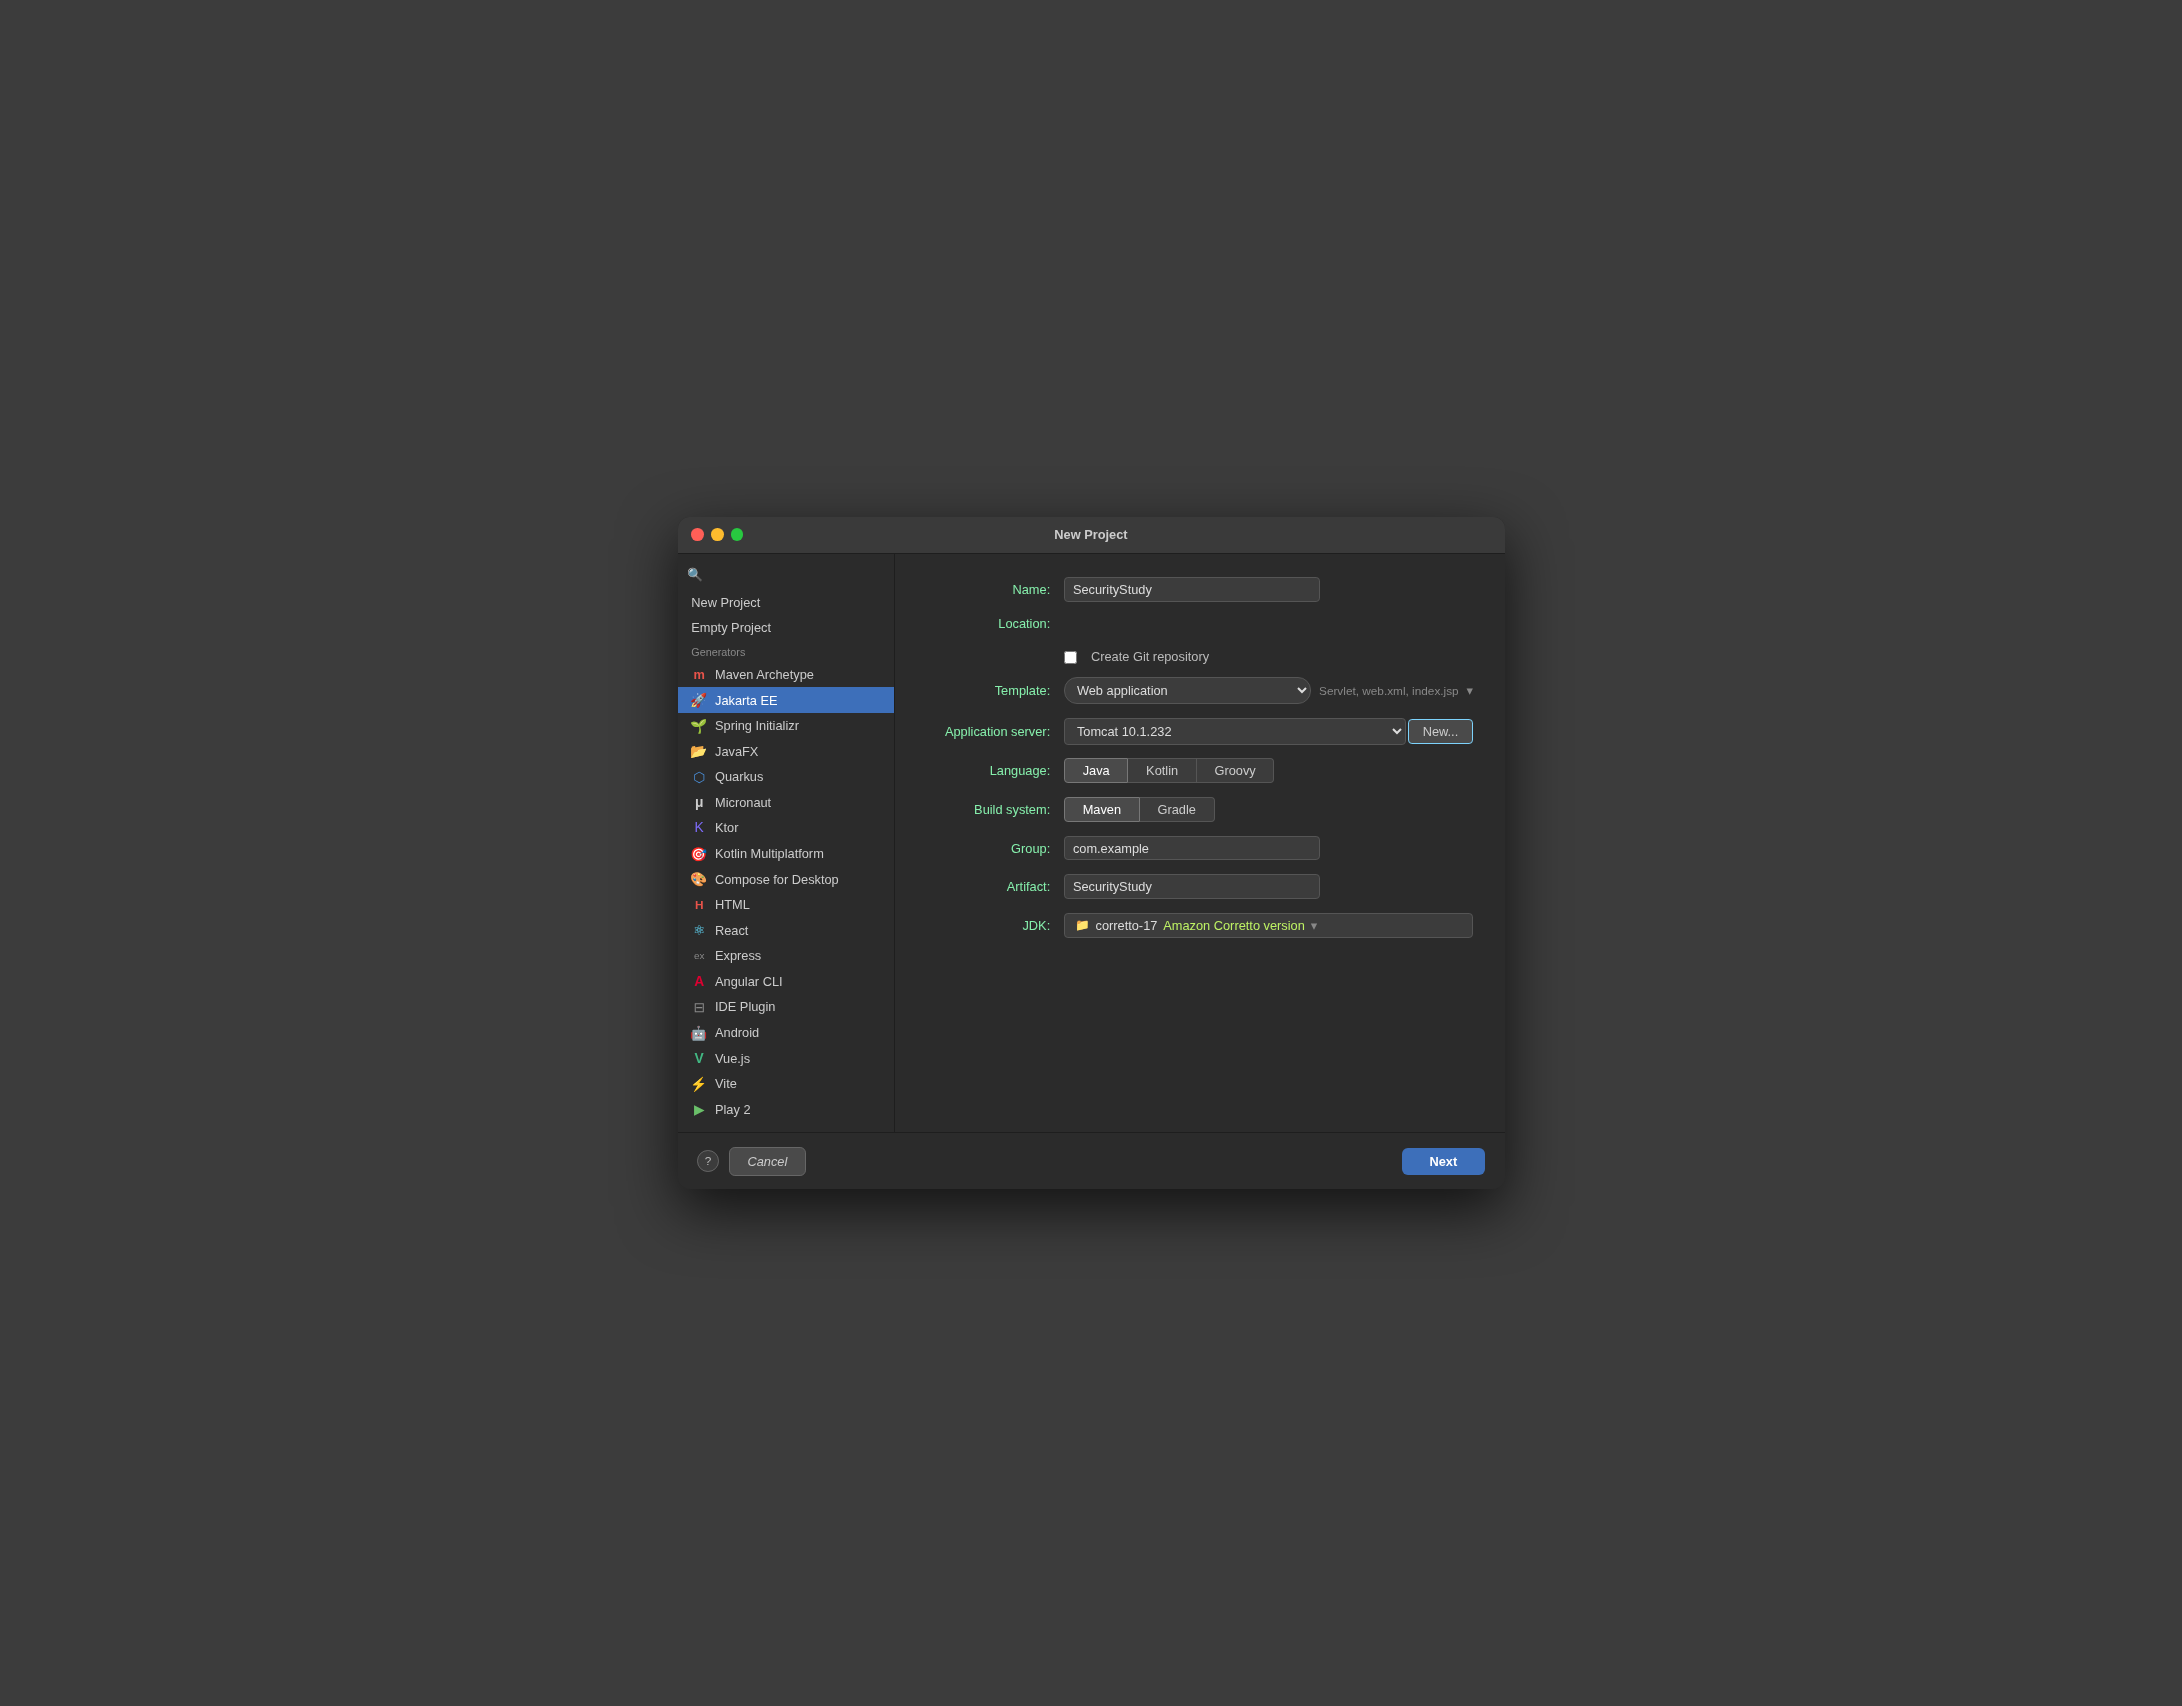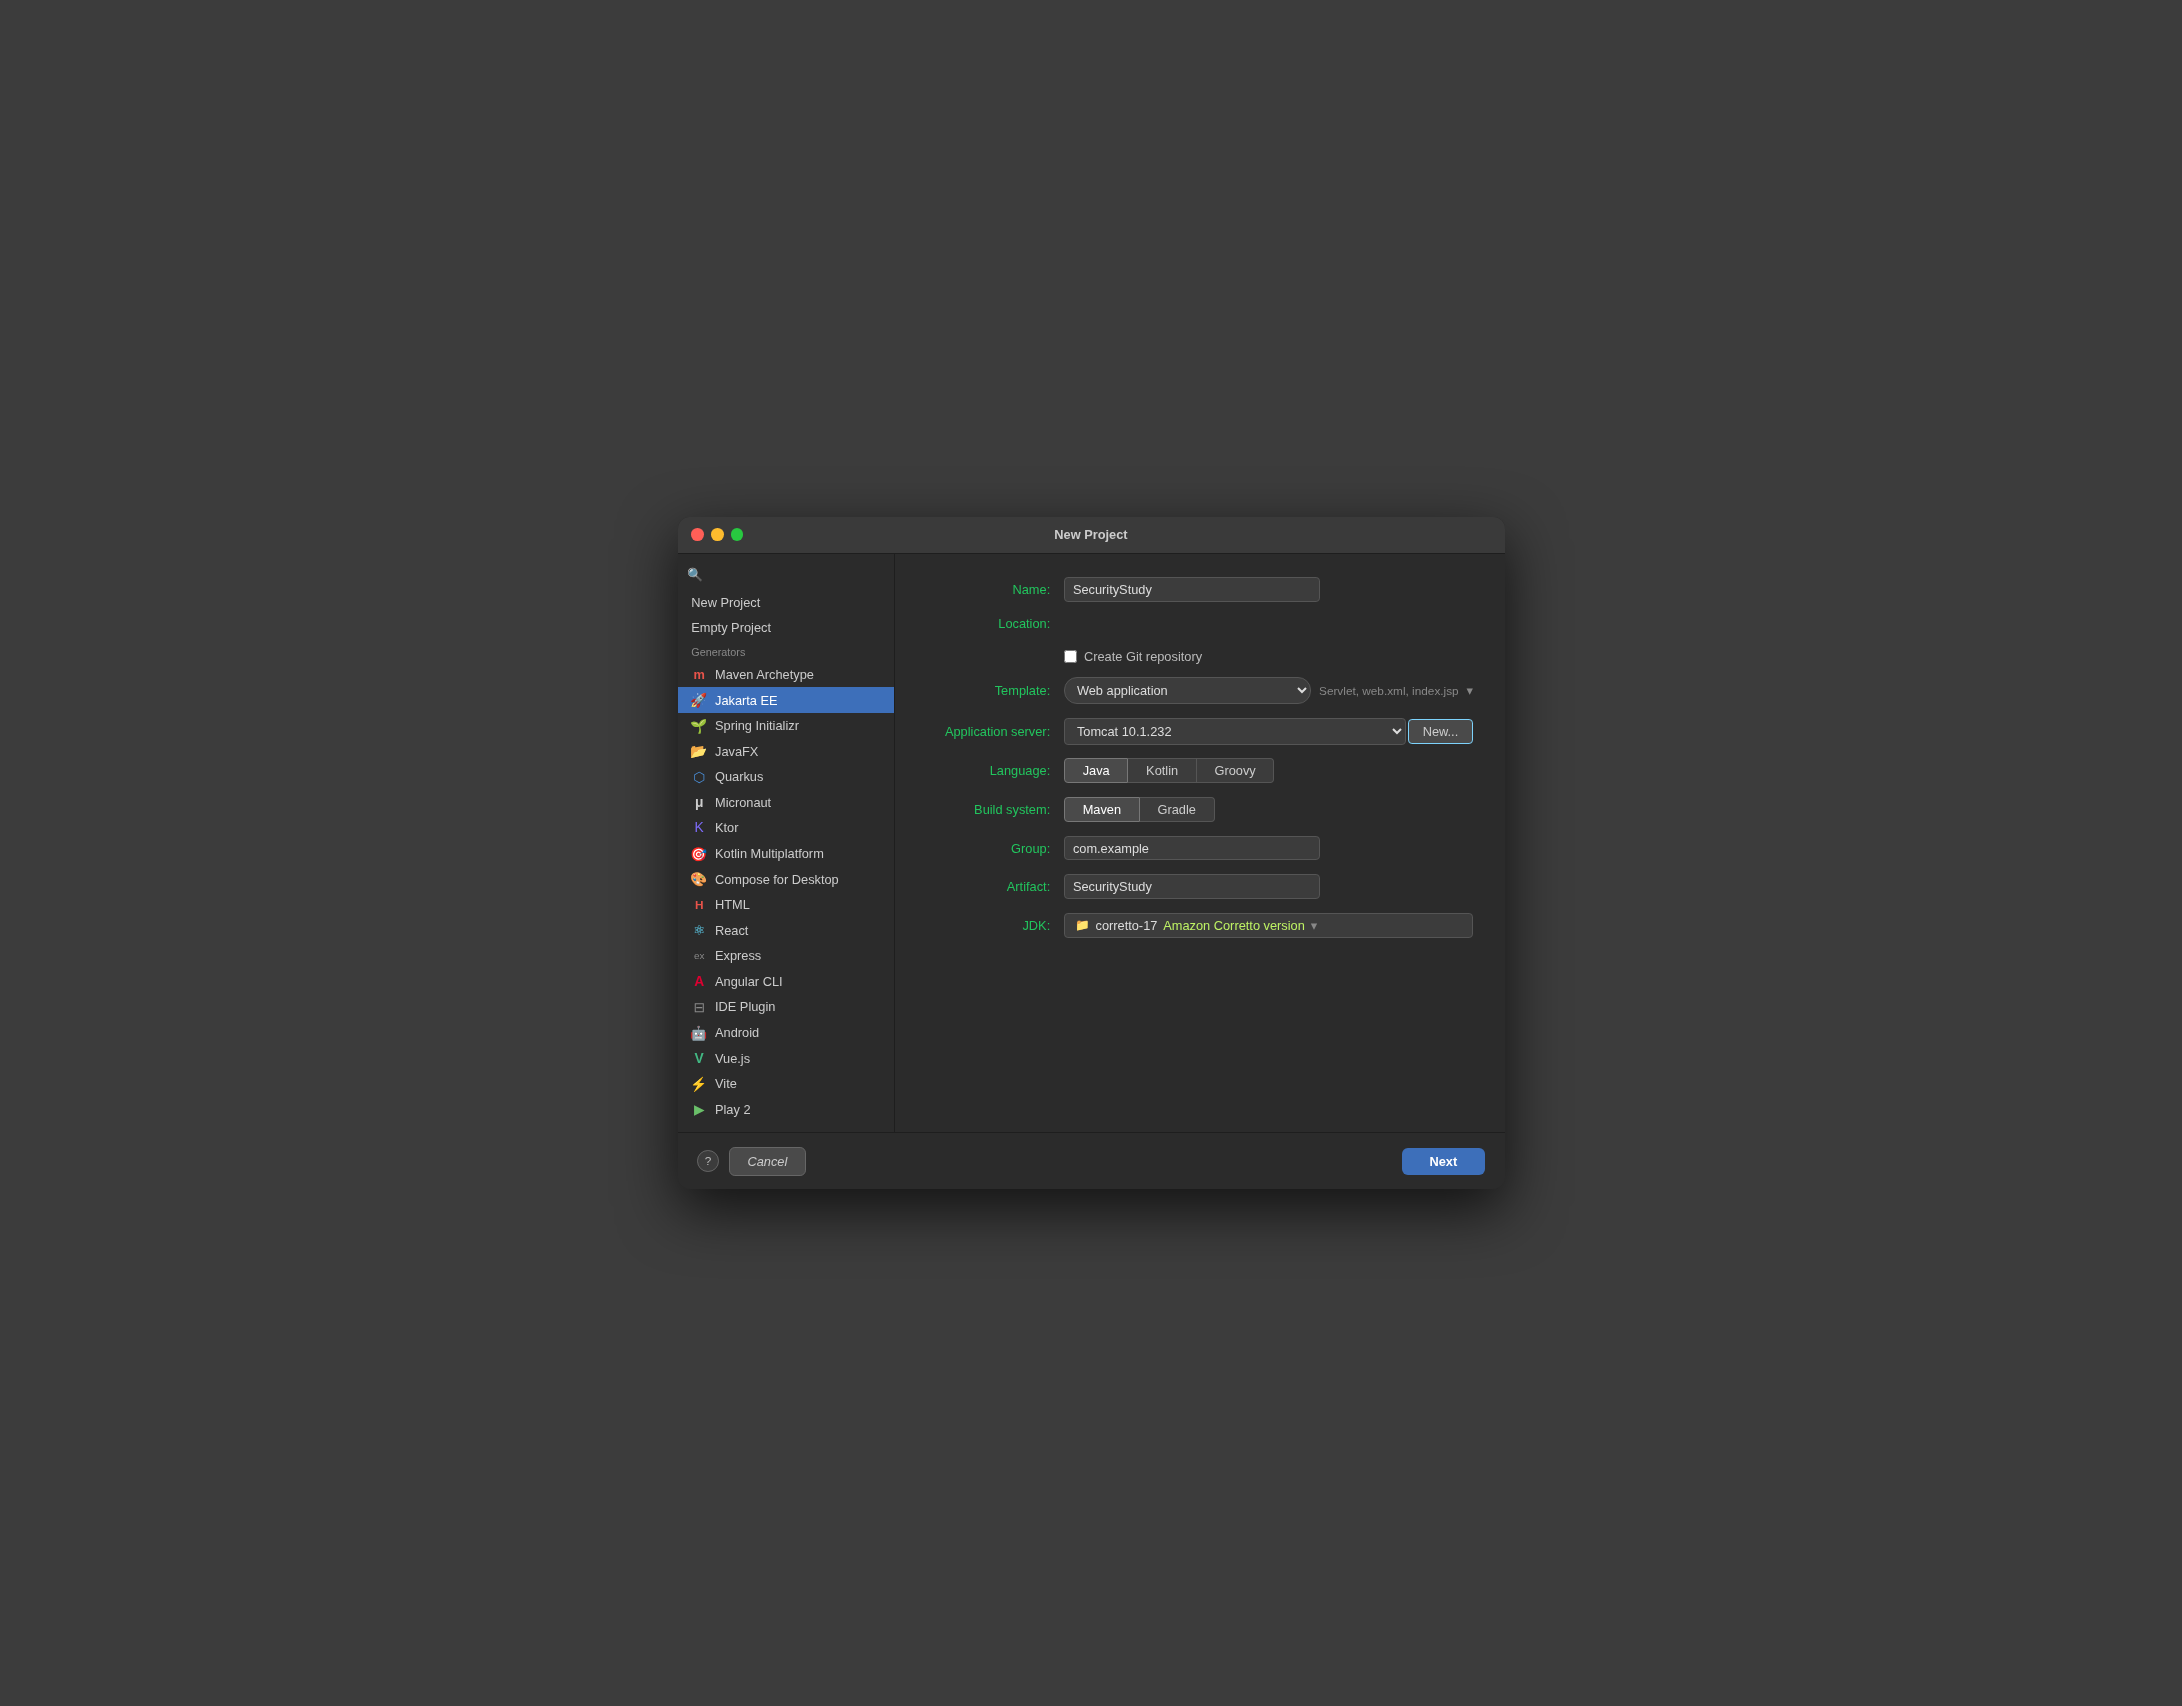--- a/index.html
+++ b/index.html
@@ -113,21 +113,21 @@
     }
     .form-row {
       display: flex;
       align-items: center;
       margin-bottom: 13.8px;
     }
     .form-label {
       width: 138px;
       text-align: right;
       padding-right: 13.8px;
-      color: #22c55e;
+      color: #86efac;
       font-size: 12.8px;
       flex-shrink: 0;
     }
     .form-field {
       flex: 1;
     }
     .text-input {
       background: #3c3c3c;
       border: 1px solid #555;
       border-radius: 3.9px;
@@ -161,22 +161,22 @@
       cursor: pointer;
       font-size: 13.8px;
     }
     .hint-text {
       font-size: 10.8px;
       color: #888;
       margin-top: 3px;
     }
     .checkbox-row {
       display: flex;
-      align-items: center;
-      gap: 7px;
+      align-items: flex-end;
+      gap: 14px;
       margin-top: 3.9px;
     }
     .checkbox-row input {
       accent-color: #4a8fda;
     }
     .checkbox-label {
       font-size: 12.8px;
       color: #bbb;
     }
     .template-row {

